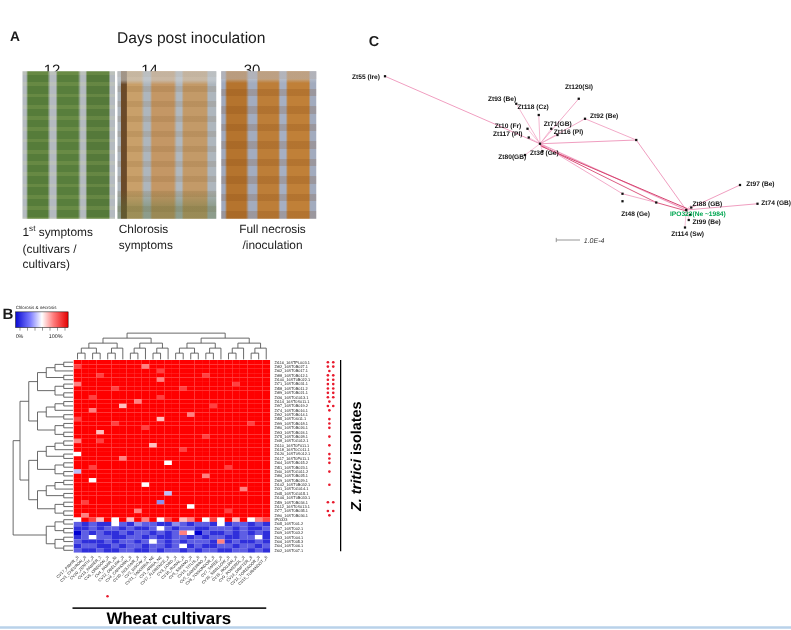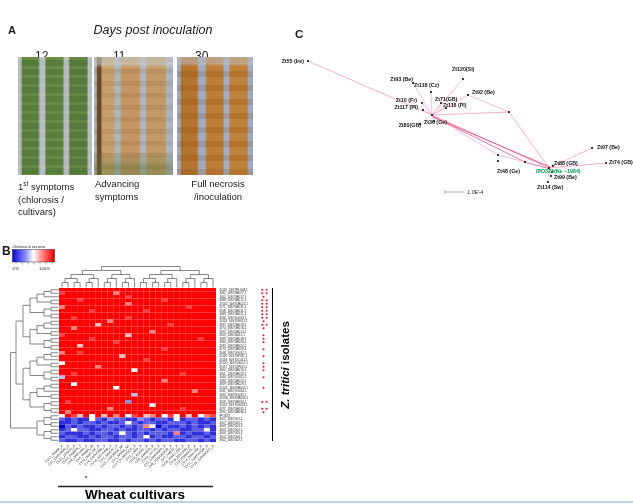--- a/index.html
+++ b/index.html
@@ -1,21 +1,21 @@
 <!DOCTYPE html>
 <html><head>
 <meta charset="utf-8">
 <style>
   html,body{margin:0;padding:0;}
   body{width:633px;height:504px;position:relative;background:#ffffff;
        font-family:"Liberation Sans","DejaVu Sans",sans-serif;color:#1a1a1a;overflow:hidden;}
   .abs{position:absolute;}
   .panel-letter{font-weight:bold;font-size:11px;}
   
-  #pa-title{left:78px;top:23px;width:150px;text-align:center;font-size:12.5px;font-style:italic;}
+  #pa-title{left:78px;top:23px;width:150px;text-align:center;font-size:12.5px;}
   .day-num{top:49px;font-size:12px;text-align:left;width:40px;}
   .photo{top:57px;height:118px;}
   .photo1{left:18px;width:74px;
     background:
       repeating-linear-gradient(180deg, rgba(255,255,150,.10) 0 3px, rgba(0,0,0,0) 3px 9px),
       linear-gradient(90deg,#b4bac0 0 4%,#567c3a 6% 27%,#b4bac0 30% 36%,#587e3c 38% 60%,#b4bac0 63% 68%,#55793a 70% 93%,#b4bac0 95%);}
   .photo2{left:94px;width:79px;
     background:
       linear-gradient(180deg, rgba(205,210,214,.55) 0 6%, rgba(0,0,0,0) 9% 80%, rgba(86,114,58,.38) 92%),
       repeating-linear-gradient(180deg, rgba(110,70,20,.12) 0 5px, rgba(0,0,0,0) 5px 12px),
@@ -33,32 +33,32 @@
   
   #bottom-rule{left:0;top:501px;width:633px;height:2px;background:#b9d2ea;}
   svg text{font-family:"Liberation Sans","DejaVu Sans",sans-serif;}
 </style>
 </head>
 <body>
 
 <div class="abs panel-letter" style="left:8px;top:24px;">A</div>
 <div class="abs" id="pa-title">Days post inoculation</div>
 <div class="abs day-num" style="left:35px;">12</div>
-<div class="abs day-num" style="left:113px;">11</div>
+<div class="abs day-num" style="left:113px;">14</div>
 <div class="abs day-num" style="left:195px;">30</div>
 <div class="abs photo photo1"></div>
 <div class="abs photo photo2"></div>
 <div class="abs photo photo3"></div>
 <div class="abs caption cap1">
   <span>1</span><sup>st</sup><span> symptoms</span><br>
-  <span>(chlorosis /</span><br>
+  <span>(cultivars /</span><br>
   <span>cultivars)</span>
 </div>
 <div class="abs caption cap2">
-  <span>Advancing</span><br>
+  <span>Chlorosis</span><br>
   <span>symptoms</span>
 </div>
 <div class="abs caption cap3">
   <span>Full necrosis</span><br>
   <span>/inoculation</span>
 </div>
 
 <div class="abs panel-letter" style="left:2px;top:244px;font-size:12px;">B</div>
 <svg class="abs" id="panelB" style="left:0;top:240px;overflow:visible;" width="300" height="264">
   <defs>

